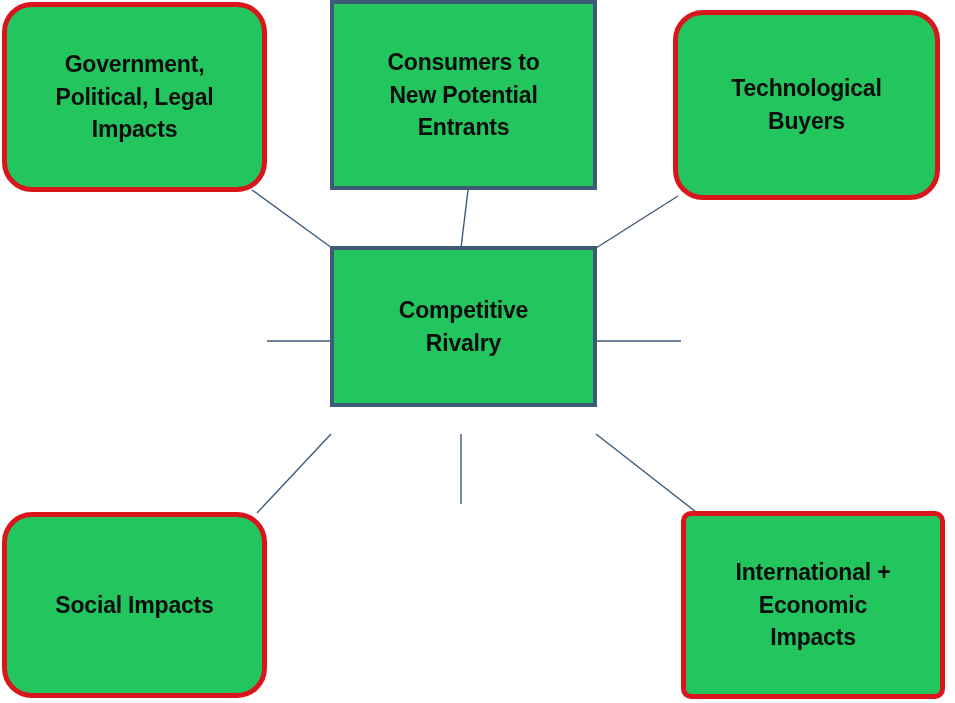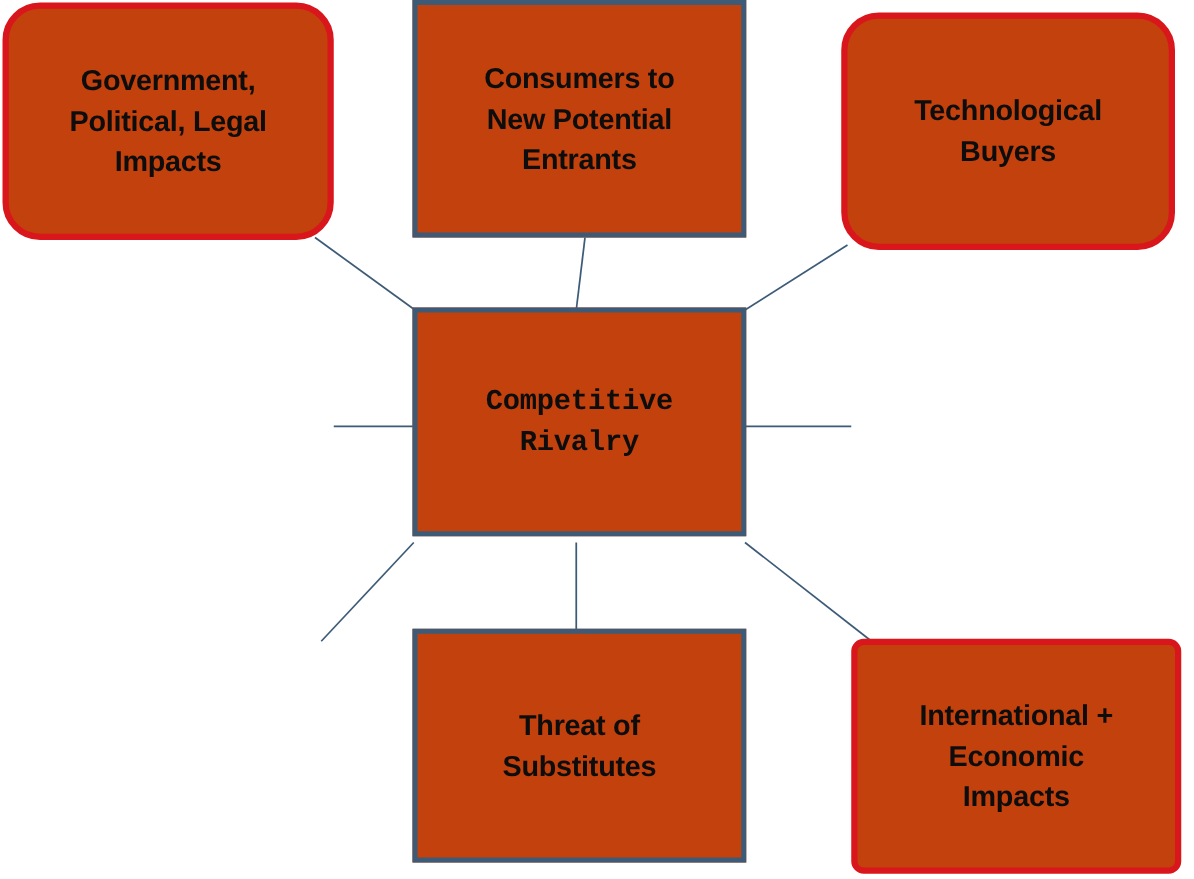--- a/index.html
+++ b/index.html
@@ -23,21 +23,21 @@
     height: 703px;
     pointer-events: none;
   }
   .node {
     position: absolute;
     box-sizing: border-box;
     display: flex;
     align-items: center;
     justify-content: center;
     text-align: center;
-    background: #c2410c;
+    background: #22c55e;
     z-index: 2;
   }
   .node-sq {
     border: 4px solid #3d5b77;
     border-radius: 0;
   }
   .node-rd {
     border: 5px solid #d9161b;
     border-radius: 30px;
   }
@@ -79,31 +79,30 @@
 New Potential
 Entrants</span>
   </div>
 
   <div class="node node-rd" id="node-2" style="left: 673px; top: 10px; width: 267px; height: 190px; border-color: rgb(217, 22, 27);">
     <span class="node-label">Technological
 Buyers</span>
   </div>
 
 
-  <div class="node node-sq node-center" id="node-4" style="left: 330px; top: 246px; width: 267px; height: 183px; border-color: rgb(61, 91, 119); font-family: Liberation Mono, monospace;">
+  <div class="node node-sq node-center" id="node-4" style="left: 330px; top: 246px; width: 267px; height: 161px; border-color: rgb(61, 91, 119);">
     <span class="node-label">Competitive
 Rivalry</span>
   </div>
 
 
+  <div class="node node-rd" id="node-6" style="left: 2px; top: 512px; width: 265px; height: 186px; border-color: rgb(217, 22, 27);">
+    <span class="node-label">Social Impacts</span>
+  </div>
 
-  <div class="node node-sq" id="node-7" style="left: 330px; top: 503px; width: 267px; height: 187px; border-color: rgb(61, 91, 119);">
-    <span class="node-label">Threat of
-Substitutes</span>
-  </div>
 
   <div class="node node-rd" id="node-8" style="left: 681px; top: 511px; width: 264px; height: 188px; border-color: rgb(217, 22, 27); border-radius: 10px;">
     <span class="node-label">International +
 Economic
 Impacts</span>
   </div>
 
 </div>
 
 </body></html>

